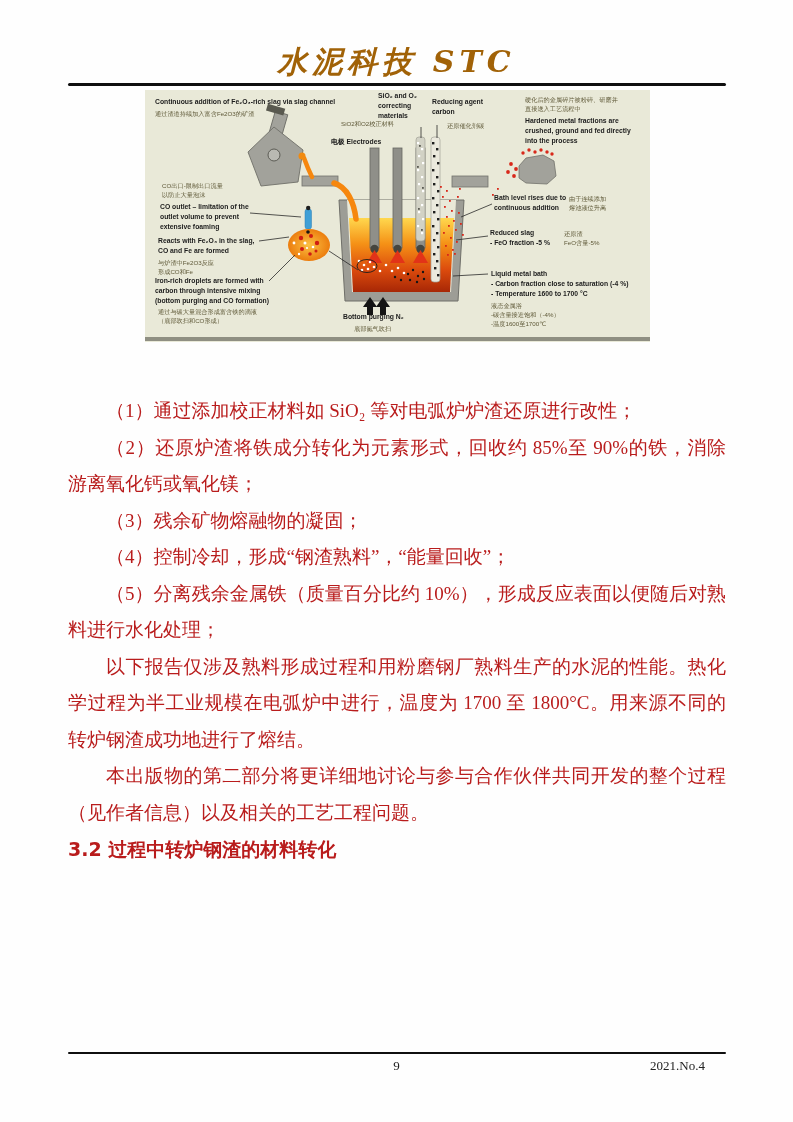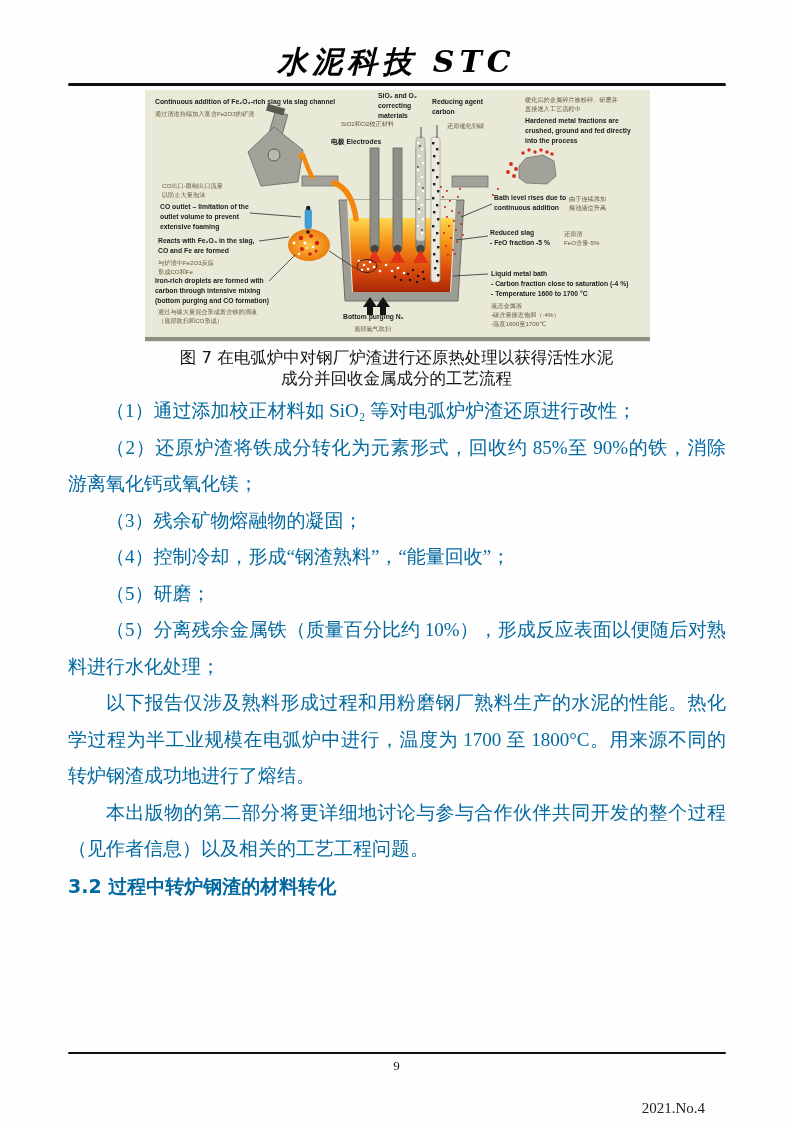--- a/index.html
+++ b/index.html
@@ -1,40 +1,40 @@
 <!DOCTYPE html>
 <html><head>
 <meta charset="utf-8">
 <style>
   html,body{margin:0;padding:0;background:#9a9a9a;}
   .page{position:relative;width:793px;height:1122px;background:#fefefe;overflow:hidden;
         font-family:"Liberation Serif","DejaVu Serif",serif;color:#111;}
   .header-title{position:absolute;top:42px;left:0;width:793px;text-align:center;
         font-family:"DejaVu Serif","Liberation Serif",serif;font-style:italic;font-weight:bold;
-        font-size:30px;letter-spacing:5px;color:#000000;}
+        font-size:30px;letter-spacing:5px;color:#a16207;}
   .rule{position:absolute;left:68px;width:658px;background:#0f0f0f;border-radius:2px;}
   .rule-top{top:83px;height:3px;}
   .rule-bottom{top:1052px;height:2.4px;}
   
   .figure{position:absolute;left:145px;top:90px;width:505px;height:252px;background:#e9e9d8;}
   .figure svg{position:absolute;left:0;top:0;}
   .fl{position:absolute;white-space:pre-line;font-family:"Liberation Sans","DejaVu Sans",sans-serif;}
   .fl.en{font-weight:bold;color:#1c1c1c;font-size:6.8px;line-height:10.2px;}
   .fl.zh{color:#5e5837;font-size:6.2px;line-height:9px;}
   .fig-streak{position:absolute;left:0;top:247px;width:505px;height:4px;background:#45453c;opacity:.55;}
   .caption{position:absolute;top:347px;left:0;width:793px;text-align:center;
         font-family:"DejaVu Sans","Liberation Sans",sans-serif;font-size:16.5px;line-height:21px;color:#141414;}
   
   .bodytext{position:absolute;top:393px;left:68px;width:658px;font-size:19px;line-height:36.5px;
-        text-align:justify;color:#0369a1;}
+        text-align:justify;color:#b91c1c;}
   .bodytext p{margin:0;text-indent:2em;}
   .bodytext p.heading{text-indent:0;font-weight:bold;
         font-family:"DejaVu Sans","Liberation Sans",sans-serif;font-size:19px;}
   .footer-page{position:absolute;top:1058px;left:0;width:793px;text-align:center;font-size:13px;color:#222;}
-  .footer-issue{position:absolute;top:1058px;right:88px;font-size:15px;color:#222;margin-top:42px;}
+  .footer-issue{position:absolute;top:1058px;right:88px;font-size:13px;color:#222;}
 </style>
 </head>
 <body>
 
 <div class="page">
 
   <div class="header-title">水泥科技 STC</div>
   <div class="rule rule-top"></div>
 
   <div class="figure">
@@ -305,31 +305,26 @@
 - Temperature 1600 to 1700 °C</div>
     <div class="fl zh" style="left:346px;top:211px">液态金属浴
 -碳含量接近饱和（-4%）
 -温度1600至1700℃</div>
     <div class="fl en" style="left:198px;top:222px">Bottom purging N₂</div>
     <div class="fl zh" style="left:209px;top:234px">底部氮气吹扫</div>
 
     <div class="fig-streak"></div>
   </div>
 
-  <div class="caption">
-    <div>图 7 在电弧炉中对钢厂炉渣进行还原热处理以获得活性水泥</div>
-    <div>成分并回收金属成分的工艺流程</div>
-  </div>
 
   <div class="bodytext">
     <p>（1）通过添加校正材料如 SiO₂ 等对电弧炉炉渣还原进行改性；</p>
     <p>（2）还原炉渣将铁成分转化为元素形式，回收约 85%至 90%的铁，消除游离氧化钙或氧化镁；</p>
     <p>（3）残余矿物熔融物的凝固；</p>
     <p>（4）控制冷却，形成“钢渣熟料”，“能量回收”；</p>
-    <p>（5）研磨；</p>
     <p>（5）分离残余金属铁（质量百分比约 10%），形成反应表面以便随后对熟料进行水化处理；</p>
     <p>以下报告仅涉及熟料形成过程和用粉磨钢厂熟料生产的水泥的性能。热化学过程为半工业规模在电弧炉中进行，温度为 1700 至 1800°C。用来源不同的转炉钢渣成功地进行了熔结。</p>
     <p>本出版物的第二部分将更详细地讨论与参与合作伙伴共同开发的整个过程（见作者信息）以及相关的工艺工程问题。</p>
     <p class="heading">3.2 过程中转炉钢渣的材料转化</p>
   </div>
 
   <div class="rule rule-bottom"></div>
   <div class="footer-page">9</div>
   <div class="footer-issue">2021.No.4</div>
 

